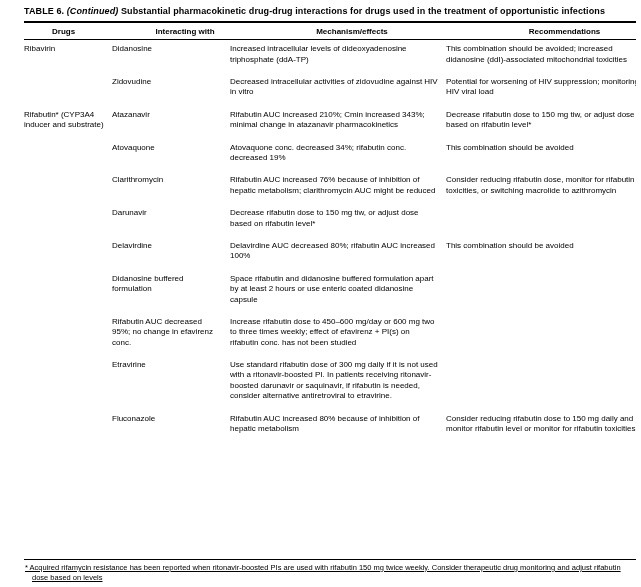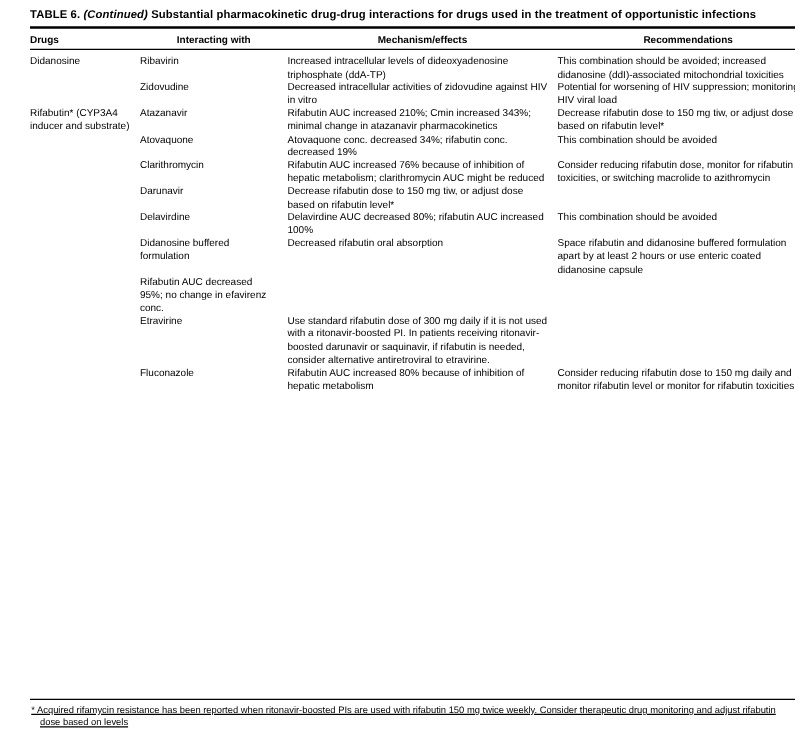--- a/index.html
+++ b/index.html
@@ -44,29 +44,30 @@
   .grid {
     display: grid;
     grid-template-columns: 88px 118px 216px 209px;
   }
   .header-row {
     font-size: 8px;
     font-weight: bold;
     line-height: 1.2;
     padding: 4px 0 3px 0;
   }
-  .header-row .h { text-align: center; }
+  .header-row .h { text-align: center; margin-left: 28px; }
   .header-row .h.first { text-align: left; }
   .tbody {
     flex: 1 1 auto;
     overflow: hidden;
   }
   .row {
     font-size: 8px;
     line-height: 1.3;
+    margin-top: 12px;
   }
   .row:first-child { margin-top: 4px; }
   .cell { padding-right: 8px; }
   .footer-rule-wrap { margin-top: auto; }
   .footnote {
     font-size: 7.5px;
     line-height: 1.35;
     padding: 3px 0 0 8px;
     text-indent: -7px;
     text-decoration: underline;
@@ -90,22 +91,22 @@
     <div class="h">Interacting with</div>
     <div class="h">Mechanism/effects</div>
     <div class="h">Recommendations</div>
   </div>
 
   <hr class="rule-thin">
 
   <div class="tbody">
 
     <div class="grid row">
+      <div class="cell">Ribavirin</div>
       <div class="cell">Didanosine</div>
-      <div class="cell">Ribavirin</div>
       <div class="cell">Increased intracellular levels of dideoxyadenosine triphosphate (ddA-TP)</div>
       <div class="cell">This combination should be avoided; increased didanosine (ddI)-associated mitochondrial toxicities</div>
     </div>
 
     <div class="grid row">
       <div class="cell"></div>
       <div class="cell">Zidovudine</div>
       <div class="cell">Decreased intracellular activities of zidovudine against HIV in vitro</div>
       <div class="cell">Potential for worsening of HIV suppression; monitoring HIV viral load</div>
     </div>
@@ -140,27 +141,27 @@
     <div class="grid row">
       <div class="cell"></div>
       <div class="cell">Delavirdine</div>
       <div class="cell">Delavirdine AUC decreased 80%; rifabutin AUC increased 100%</div>
       <div class="cell">This combination should be avoided</div>
     </div>
 
     <div class="grid row">
       <div class="cell"></div>
       <div class="cell">Didanosine buffered formulation</div>
-      <div class="cell">Decreased rifabutin oral absorption</div>
       <div class="cell">Space rifabutin and didanosine buffered formulation apart by at least 2 hours or use enteric coated didanosine capsule</div>
     </div>
 
     <div class="grid row">
       <div class="cell"></div>
       <div class="cell">Rifabutin AUC decreased 95%; no change in efavirenz conc.</div>
+      <div class="cell">Increase rifabutin dose to 450–600 mg/day or 600 mg two to three times weekly; effect of efavirenz + PI(s) on rifabutin conc. has not been studied</div>
     </div>
 
     <div class="grid row">
       <div class="cell"></div>
       <div class="cell">Etravirine</div>
       <div class="cell">Use standard rifabutin dose of 300 mg daily if it is not used with a ritonavir-boosted PI. In patients receiving ritonavir-boosted darunavir or saquinavir, if rifabutin is needed, consider alternative antiretroviral to etravirine.</div>
     </div>
 
     <div class="grid row">
       <div class="cell"></div>

